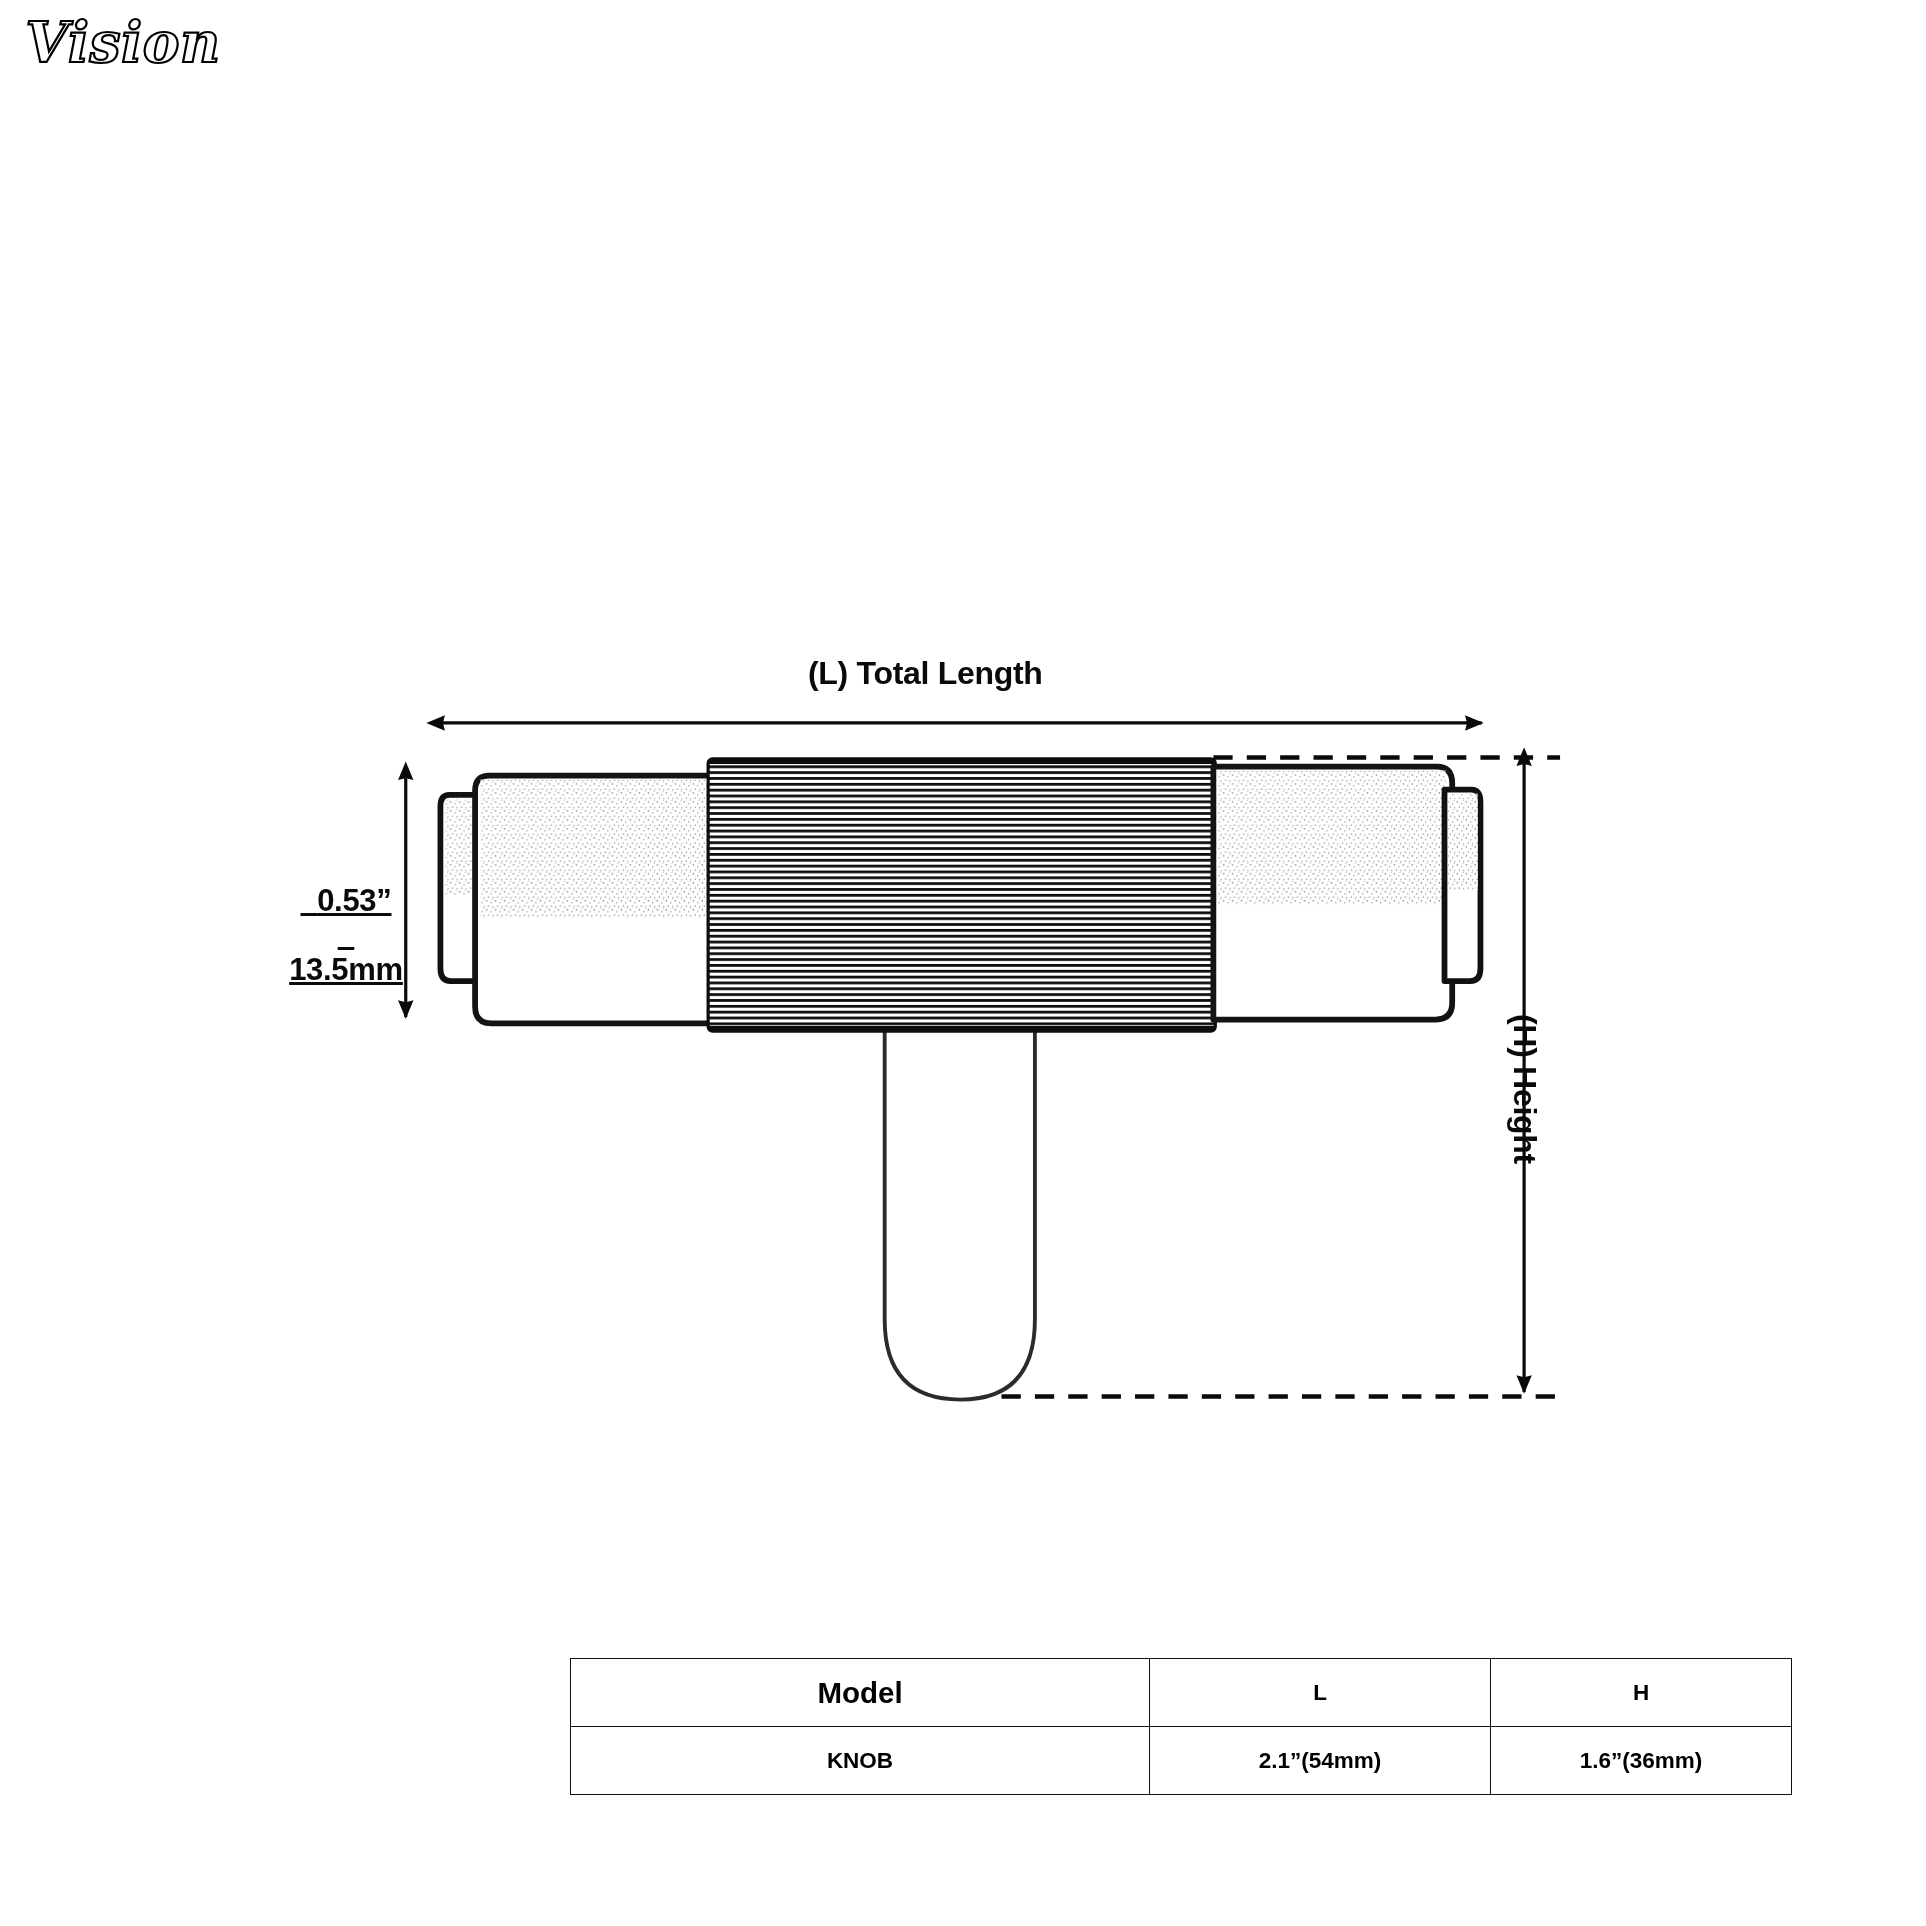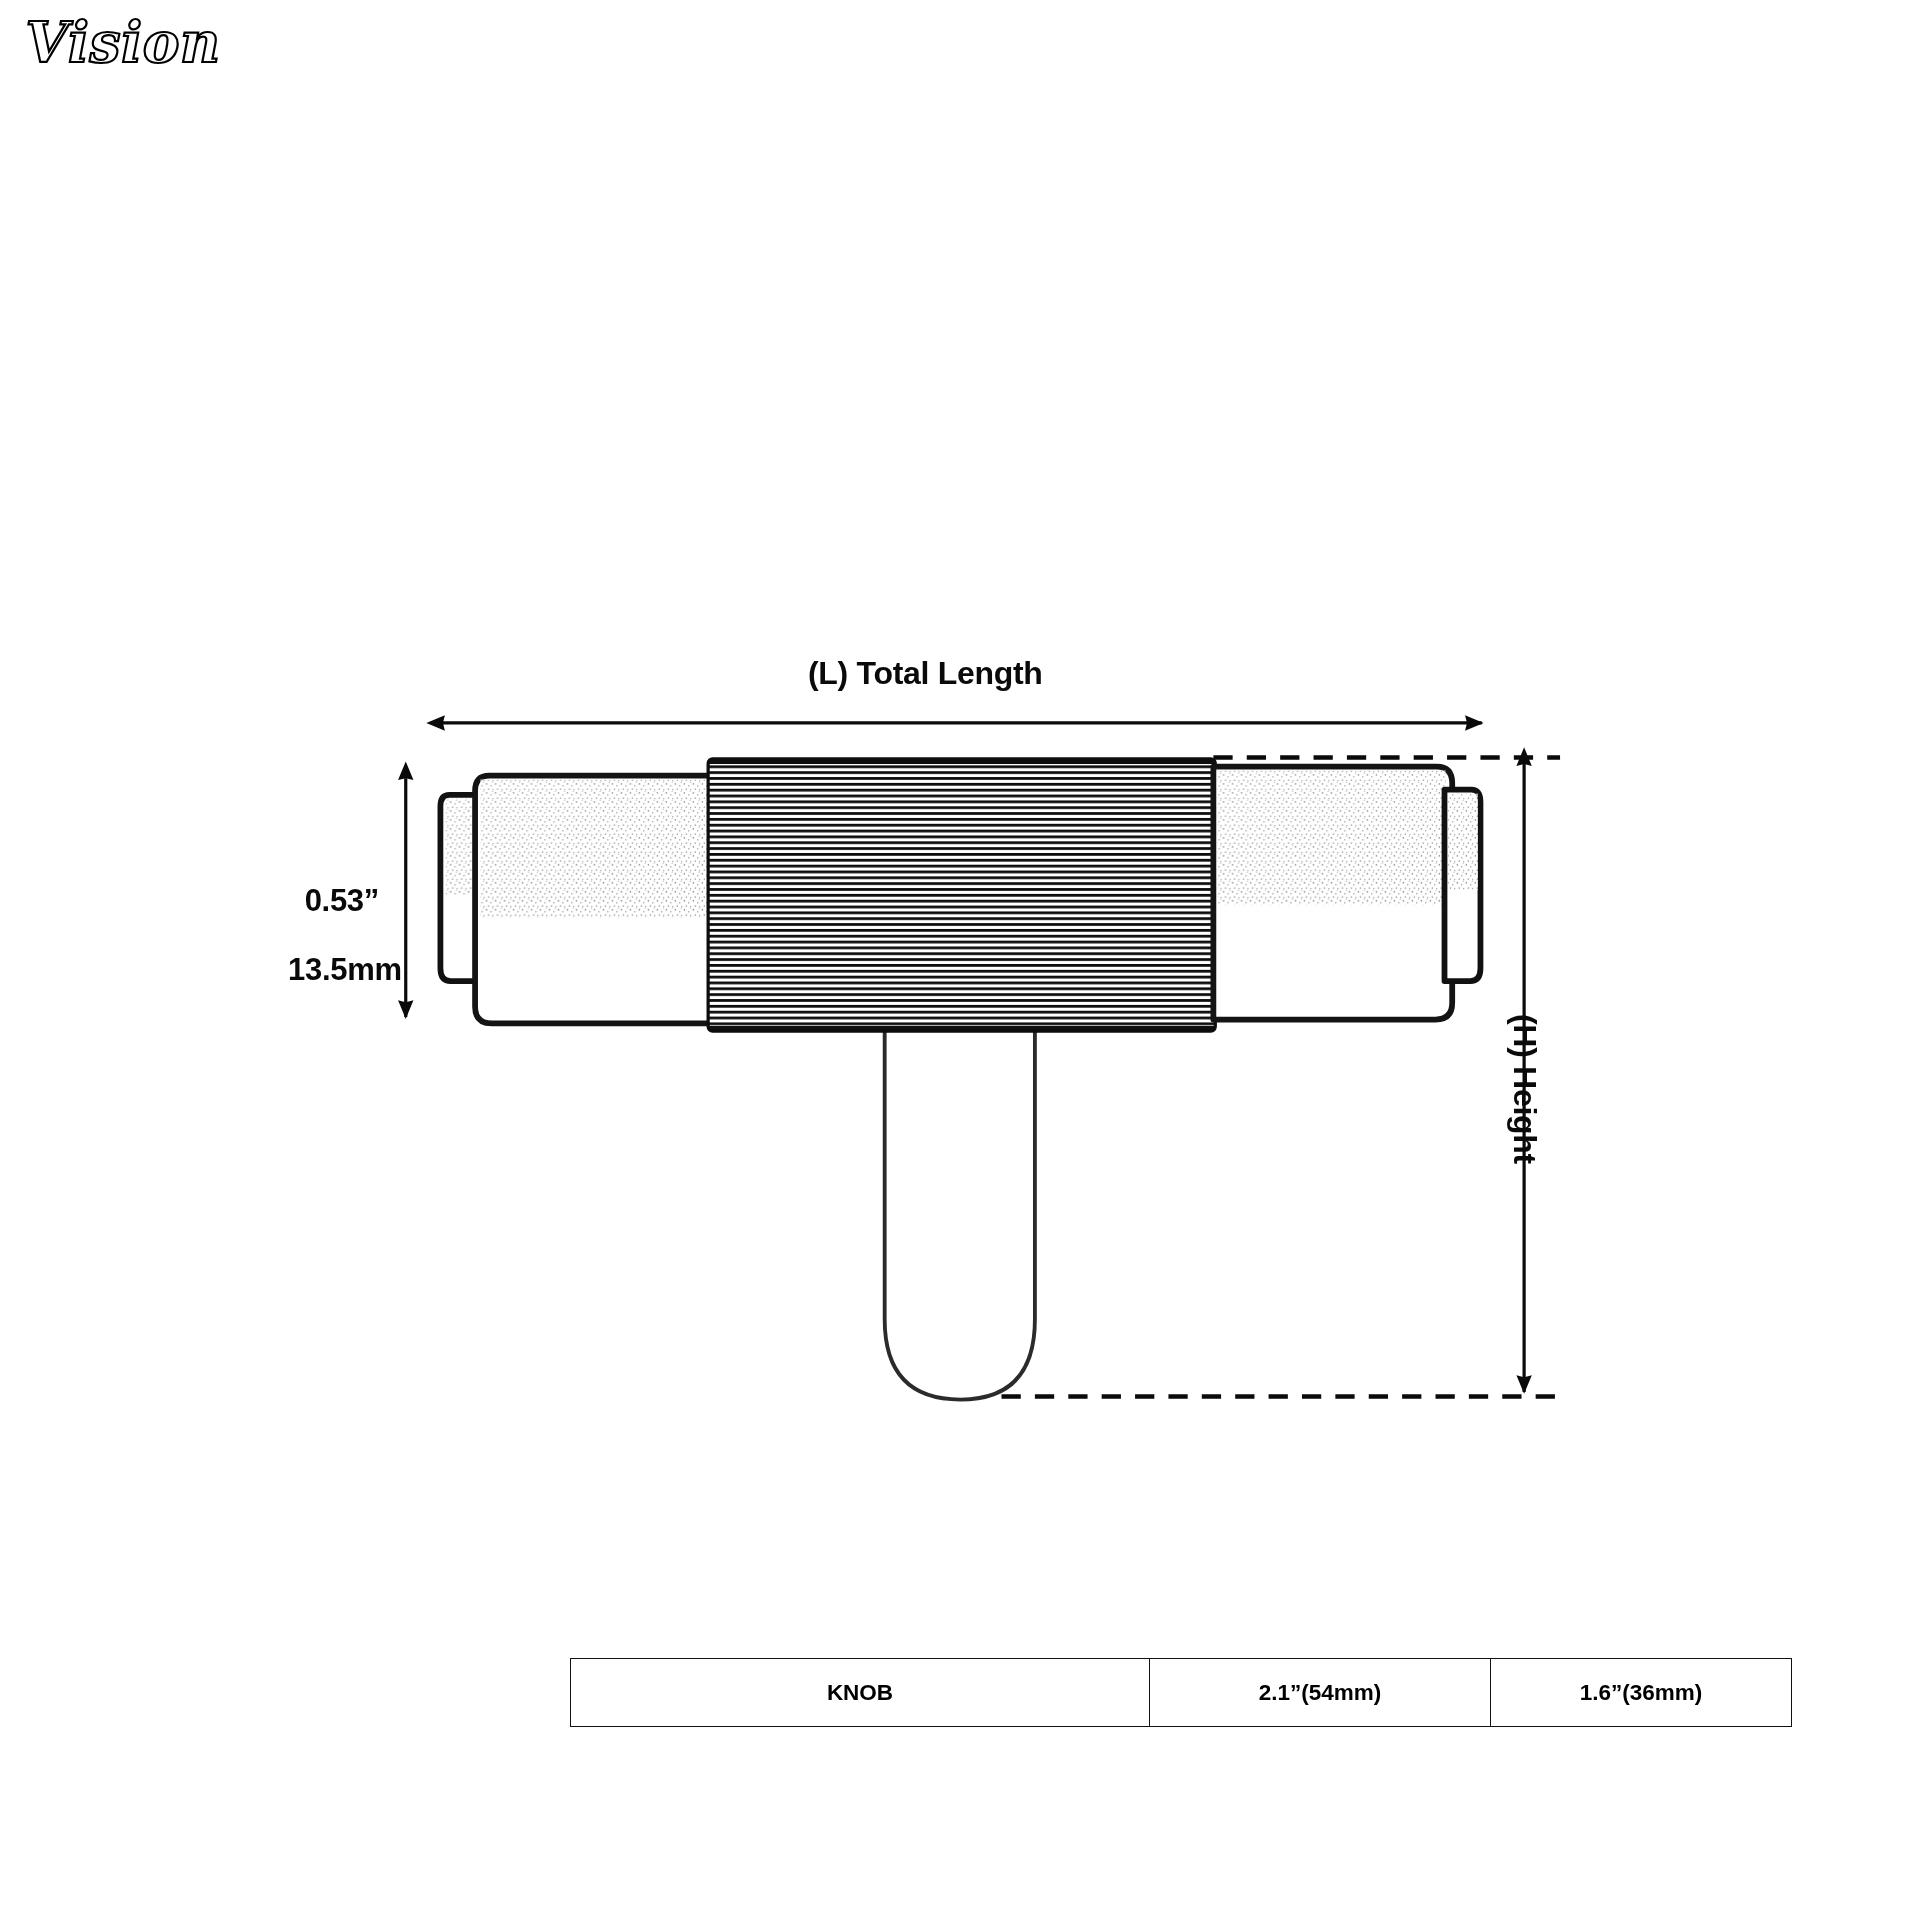--- a/index.html
+++ b/index.html
@@ -59,23 +59,24 @@
   #label-total-length {
     left: 808px;
     top: 656px;
     font-size: 32px;
     letter-spacing: -0.3px;
   }
   #label-diameter {
     left: 288px;
     top: 849px;
     font-size: 31px;
-    text-align: left;
+    text-align: center;
     width: 116px;
     letter-spacing: -0.3px;
+    text-decoration: underline;
   }
   #label-diameter .dim-line2 { display: block; }
   #label-height {
     left: 1542px;
     top: 1014px;
     font-size: 32px;
     letter-spacing: -0.3px;
     transform-origin: 0 0;
     transform: rotate(90deg);
     white-space: nowrap;
@@ -216,20 +217,25 @@
 
 <div class="dim-label" id="label-diameter">
   <span>0.53”</span>
   <span class="dim-line2">13.5mm</span>
 </div>
 
 <div class="dim-label" id="label-height">(H) Height</div>
 
 <table id="spec-table">
   <tbody>
+    <tr class="row-head">
+      <td class="col-model th-model">Model</td>
+      <td class="col-l th-dim">L</td>
+      <td class="col-h th-dim">H</td>
+    </tr>
     <tr class="row-body">
       <td class="col-model td-model">KNOB</td>
       <td class="col-l td-val">2.1”(54mm)</td>
       <td class="col-h td-val">1.6”(36mm)</td>
     </tr>
   </tbody>
 </table>
 
 
 </body></html>

